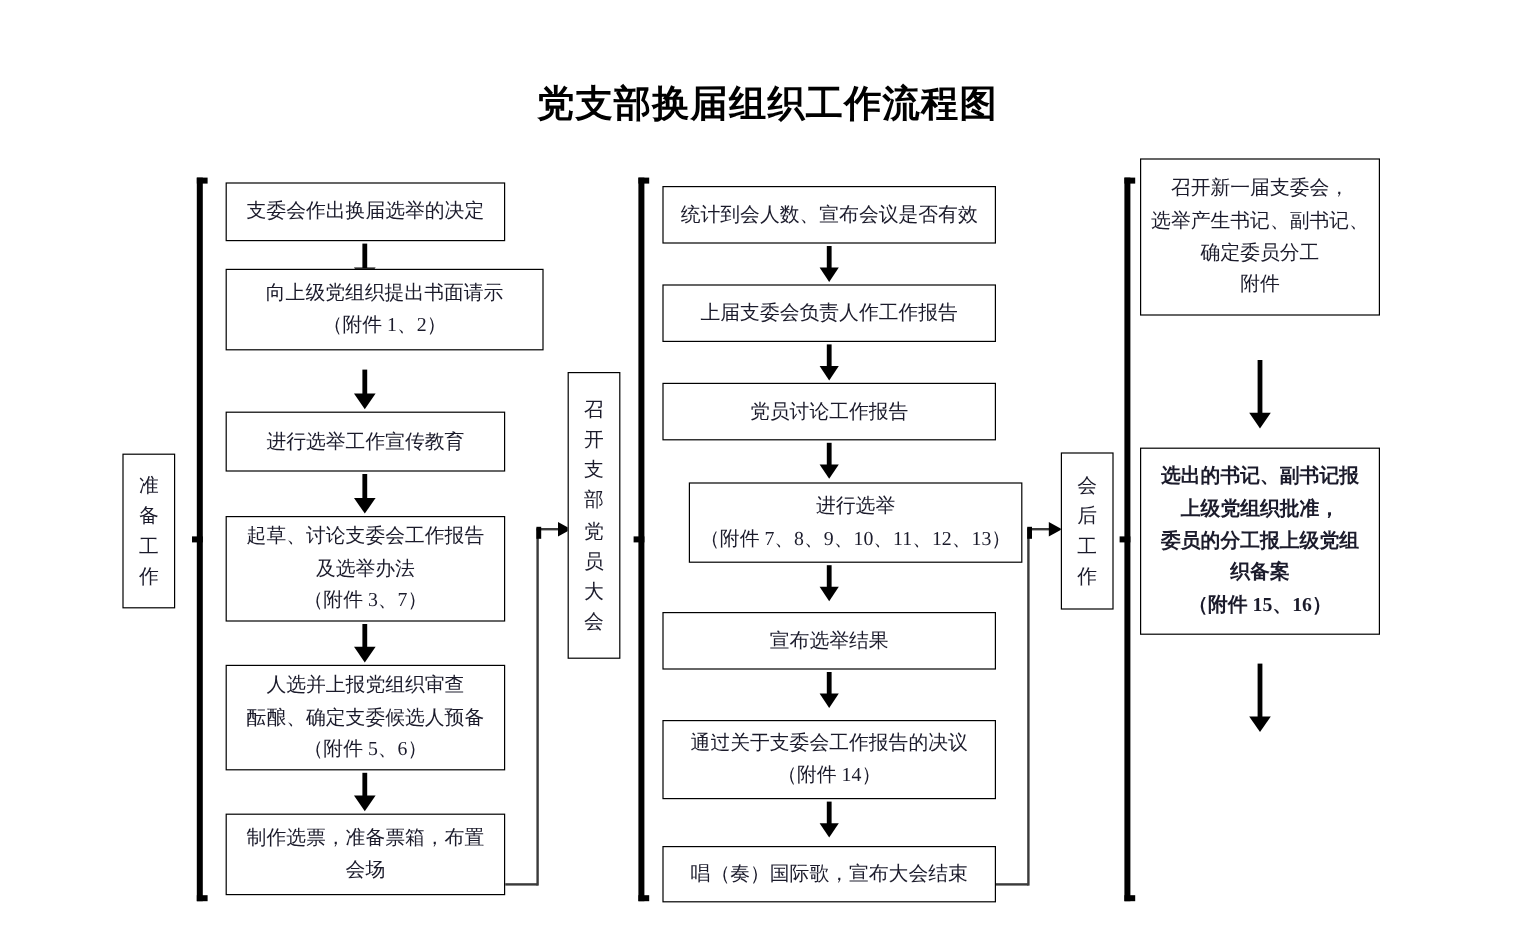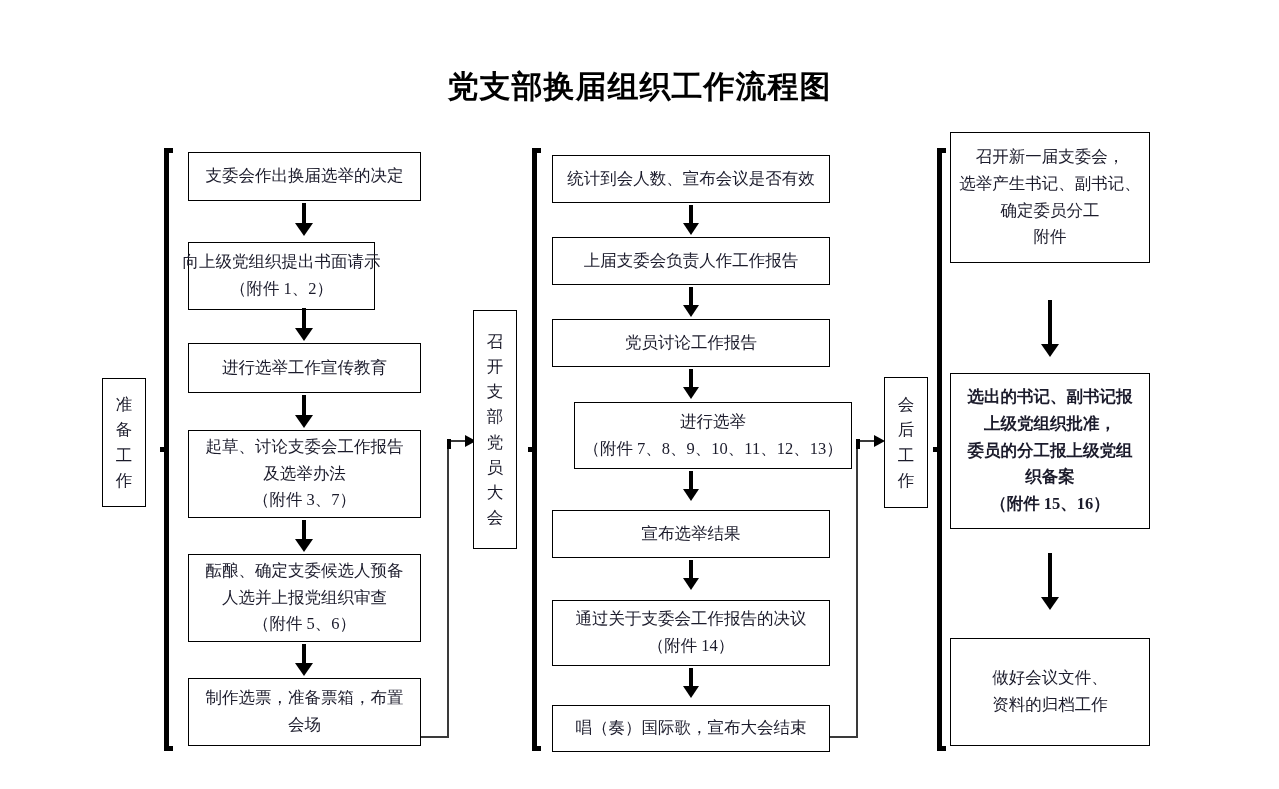--- a/index.html
+++ b/index.html
@@ -157,21 +157,21 @@
   </div>
 
   <div class="box" style="left:188px; top:152px; width:233px; height:49px;">
     <span class="ln">支委会作出换届选举的决定</span>
   </div>
   <div class="arrow" style="left:293px; top:203px; height:33px;">
     <div class="shaft"></div>
       <div class="head"></div>
   </div>
 
-  <div class="box" style="left:188px; top:242px; width:187px; height:68px;">
+  <div class="box" style="left:188px; top:224px; width:265px; height:68px;">
     <span class="ln">向上级党组织提出书面请示</span>
     <span class="ln">（附件 1、2）</span>
   </div>
   <div class="arrow" style="left:293px; top:308px; height:33px;">
     <div class="shaft"></div>
       <div class="head"></div>
   </div>
 
   <div class="box" style="left:188px; top:343px; width:233px; height:50px;">
     <span class="ln">进行选举工作宣传教育</span>
@@ -185,22 +185,22 @@
     <span class="ln">起草、讨论支委会工作报告</span>
     <span class="ln">及选举办法</span>
     <span class="ln">（附件 3、7）</span>
   </div>
   <div class="arrow" style="left:293px; top:520px; height:32px;">
     <div class="shaft"></div>
       <div class="head"></div>
   </div>
 
   <div class="box" style="left:188px; top:554px; width:233px; height:88px;">
+    <span class="ln">人选并上报党组织审查</span>
     <span class="ln">酝酿、确定支委候选人预备</span>
-    <span class="ln">人选并上报党组织审查</span>
     <span class="ln">（附件 5、6）</span>
   </div>
   <div class="arrow" style="left:293px; top:644px; height:32px;">
     <div class="shaft"></div>
       <div class="head"></div>
   </div>
 
   <div class="box" style="left:188px; top:678px; width:233px; height:68px;">
     <span class="ln">制作选票，准备票箱，布置</span>
     <span class="ln">会场</span>
@@ -324,18 +324,14 @@
     <span class="ln">上级党组织批准，</span>
     <span class="ln">委员的分工报上级党组</span>
     <span class="ln">织备案</span>
     <span class="ln">（附件 15、16）</span>
   </div>
   <div class="arrow" style="left:1039px; top:553px; height:57px;">
     <div class="shaft"></div>
       <div class="head"></div>
   </div>
 
-  <div class="box" style="left:950px; top:638px; width:200px; height:108px;">
-    <span class="ln">做好会议文件、</span>
-    <span class="ln">资料的归档工作</span>
-  </div>
 
 </div>
 
 </body></html>

